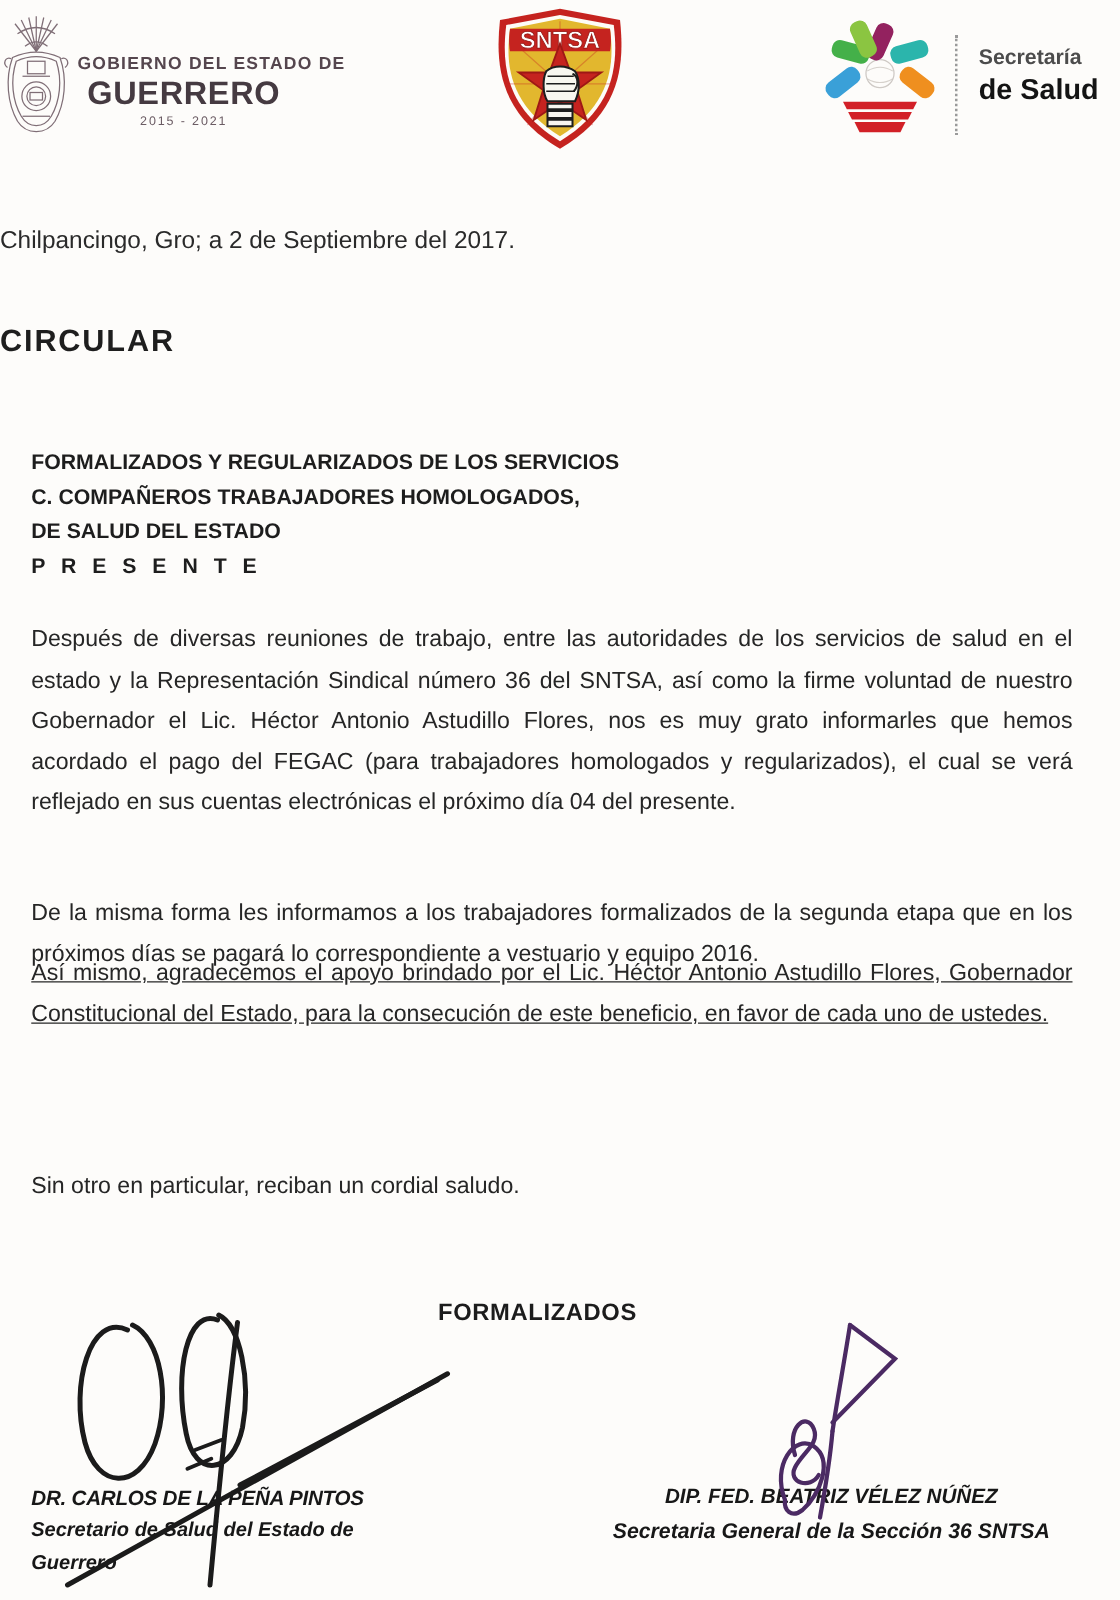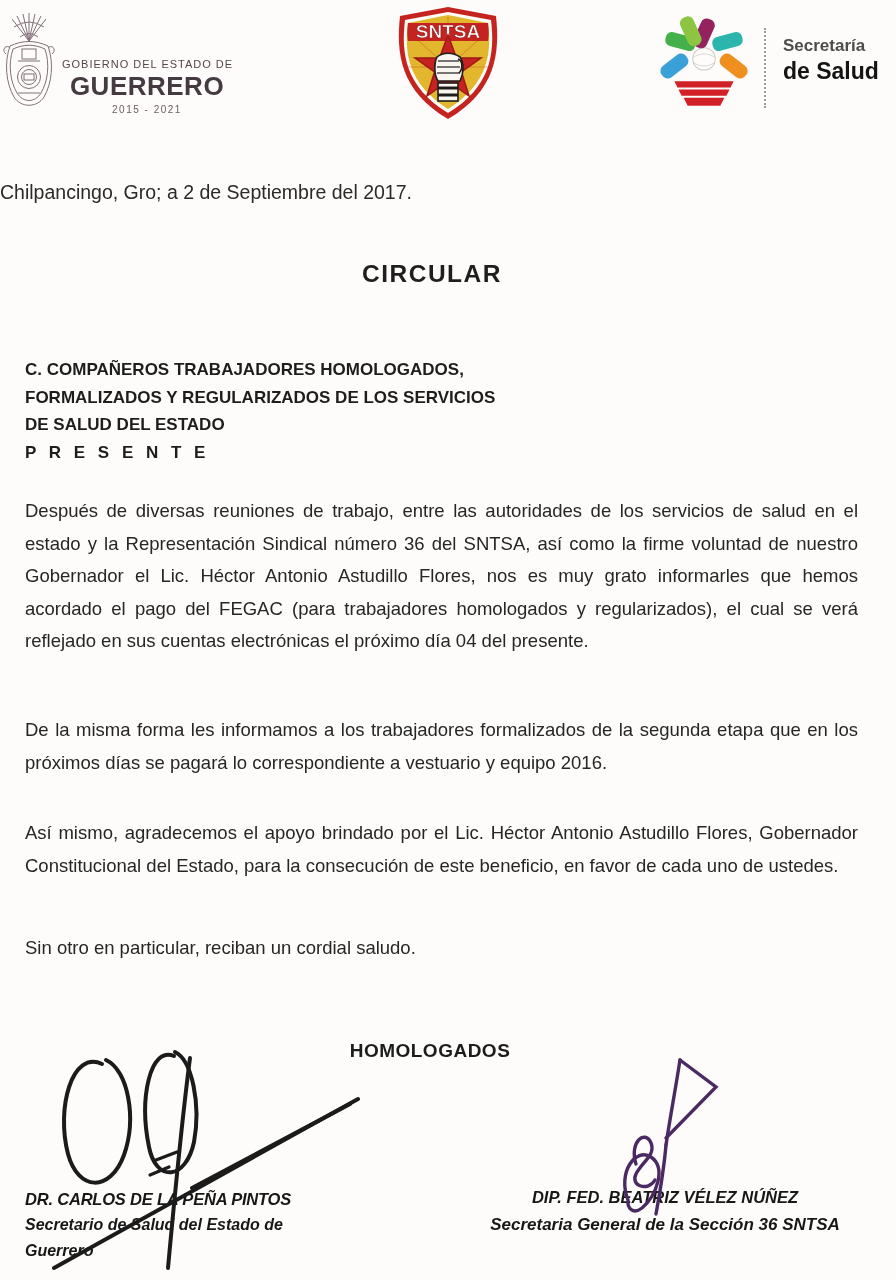--- a/index.html
+++ b/index.html
@@ -7,46 +7,46 @@
   .page {
     position:relative; width:896px; height:1280px; margin:0 auto;
     background:#fdfcfa; overflow:hidden;
     font-family:"Liberation Sans","DejaVu Sans",sans-serif;
     color:#232323;
   }
 
   
   .crest { position:absolute; left:0; top:12px; }
   .gob-text { position:absolute; left:62px; top:42px; width:170px; text-align:center; color:#55464e; }
-  .gob-line1 { font-size:11px; letter-spacing:1px; font-weight:400; white-space:nowrap;margin-top:16px; }
+  .gob-line1 { font-size:14px; letter-spacing:1px; font-weight:700; white-space:nowrap; }
   .gob-line2 { font-size:26px; font-weight:800; letter-spacing:.5px; color:#453a41; margin-top:1px; }
   .gob-line3 { font-size:10px; letter-spacing:1.5px; margin-top:2px; color:#6b5c64; }
 
   .sntsa-logo { position:absolute; left:392px; top:5px; }
 
   .salud-logo { position:absolute; left:652px; top:16px; }
   .salud-divider { position:absolute; left:764px; top:28px; height:80px; border-left:2px dotted #9a9a9a; }
   .salud-text { position:absolute; left:783px; top:36px; }
   .salud-line1 { font-size:17px; font-weight:600; color:#4c4c4c; }
   .salud-line2 { font-size:23px; font-weight:800; color:#141414; margin-top:2px; }
 
   
   .dateline { position:absolute; top:181px; left:0; right:38px; text-align:left; font-size:19.5px; color:#2a2a2a; }
-  .doc-title { position:absolute; top:260px; left:0; width:864px; text-align:center;
+  .doc-title { position:absolute; top:260px; left:0; width:864px; text-align:left;
                font-size:24.5px; font-weight:800; letter-spacing:1.5px; color:#1e1e1e; }
 
   .recipient { position:absolute; left:25px; top:356px; font-weight:700; font-size:17px;
                line-height:27.5px; color:#1d1d1d; }
   .recipient .spaced { letter-spacing:4px; }
 
   .para { position:absolute; left:25px; width:833px; font-size:18.5px; line-height:32.6px;
           text-align:justify; color:#262626; }
   .p1 { top:495px; }
   .p2 { top:714px; }
-  .p3 { top:817px; }
+  .p3 { top:762px;text-decoration:underline; }
   .closing { position:absolute; left:25px; top:937px; font-size:18.5px; color:#262626; }
 
   .salutation { position:absolute; top:1040px; left:0; width:860px; text-align:center;
                 font-size:19px; font-weight:800; letter-spacing:.5px; color:#1c1c1c; }
 
   
   .sig-left-svg  { position:absolute; left:40px;  top:1042px; z-index:3; }
   .sig-right-svg { position:absolute; left:600px; top:1050px; z-index:3; }
 
   .sig-block-left { position:absolute; left:25px; top:1190px; z-index:2; color:#171717; }
@@ -156,33 +156,33 @@
   <div class="salud-text">
     <div class="salud-line1">Secretaría</div>
     <div class="salud-line2">de Salud</div>
   </div>
 
   <div class="dateline">Chilpancingo, Gro; a 2 de Septiembre del 2017.</div>
 
   <div class="doc-title">CIRCULAR</div>
 
   <div class="recipient">
+    <div>FORMALIZADOS Y REGULARIZADOS DE LOS SERVICIOS</div>
     <div>C. COMPAÑEROS TRABAJADORES HOMOLOGADOS,</div>
-    <div>FORMALIZADOS Y REGULARIZADOS DE LOS SERVICIOS</div>
     <div>DE SALUD DEL ESTADO</div>
     <div class="spaced">P R E S E N T E</div>
   </div>
 
   <div class="para p1">Después de diversas reuniones de trabajo, entre las autoridades de los servicios de salud en el estado y la Representación Sindical número  36 del SNTSA, así como la firme voluntad de nuestro Gobernador el Lic. Héctor Antonio Astudillo Flores, nos es muy grato informarles que hemos acordado el pago del FEGAC (para trabajadores homologados y regularizados), el cual se verá reflejado en sus cuentas electrónicas el próximo día 04 del presente.</div>
   <div class="para p2">De la misma forma les informamos a los trabajadores formalizados de la segunda etapa que en los próximos días se pagará lo correspondiente a vestuario y equipo 2016.</div>
   <div class="para p3">Así mismo, agradecemos el apoyo brindado por el Lic. Héctor Antonio Astudillo Flores, Gobernador Constitucional del Estado, para la consecución de este beneficio, en favor de cada uno de ustedes.</div>
 
   <div class="closing">Sin otro en particular, reciban un cordial saludo.</div>
 
-  <div class="salutation">HOMOLOGADOS</div>
+  <div class="salutation">FORMALIZADOS</div>
 
   <svg class="sig-left-svg" width="332" height="230" viewBox="0 0 332 230" fill="none" stroke="#1b1b1b" stroke-width="4" stroke-linecap="round">
     <path d="M62 22 C32 8 16 66 28 112 C38 149 70 151 84 113 C97 76 88 28 66 18"></path>
     <path d="M134 14 C110 4 99 56 109 105 C116 141 146 138 154 100 C161 62 152 18 135 10"></path>
     <path d="M150 16 C143 70 135 150 128 226"></path>
     <path d="M14 226 L318 57"></path>
     <path d="M152 146 L310 62"></path>
     <path d="M116 118 l21 -8" stroke-width="3.2"></path>
     <path d="M110 133 l19 -8" stroke-width="3.2"></path>
   </svg>

